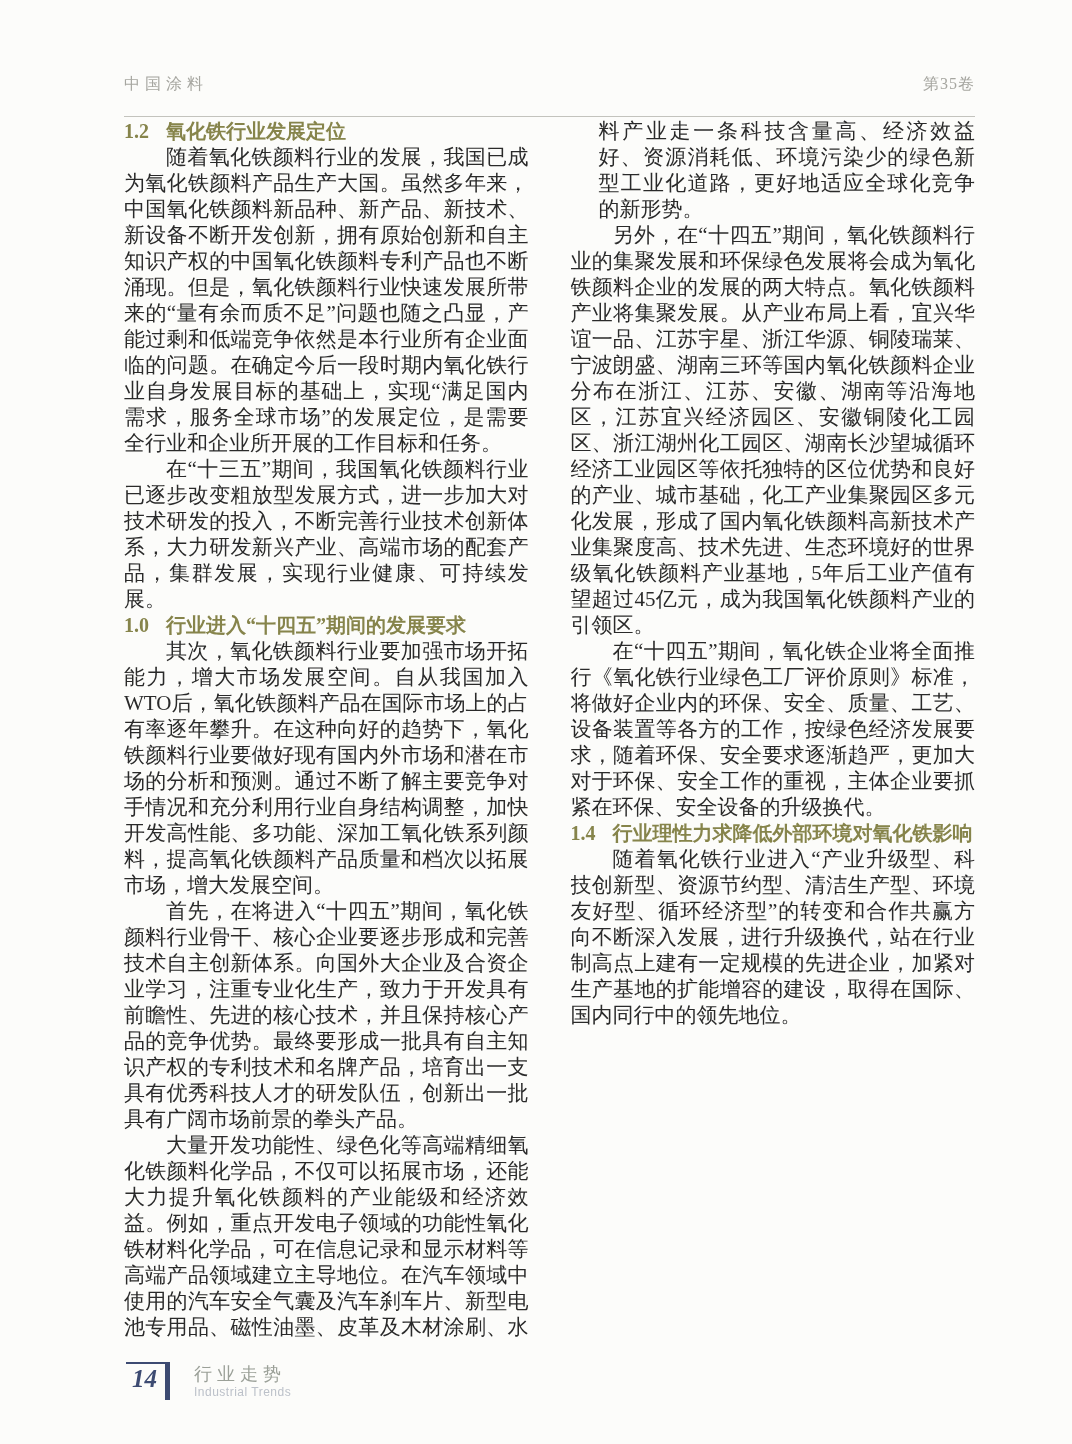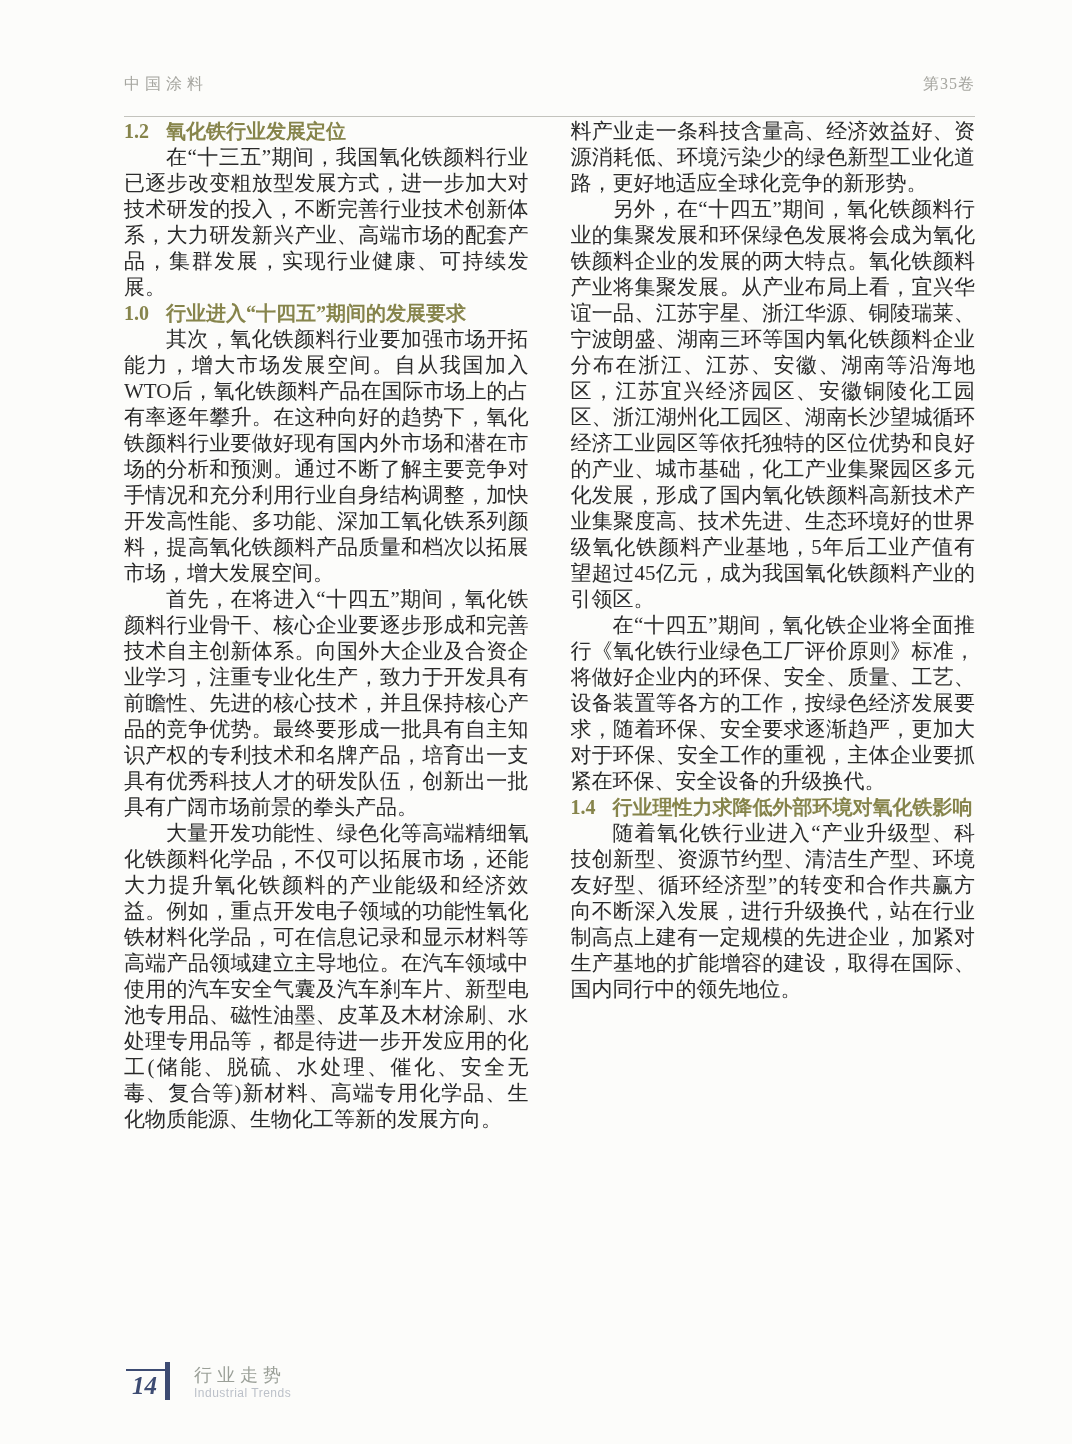--- a/index.html
+++ b/index.html
@@ -19,28 +19,28 @@
   
   .columns {
     position:absolute; left:124px; top:118px; width:851px; height:1222px;
     display:flex; justify-content:space-between; overflow:hidden;gap:42px;
   }
   .col {
     width:420px; font-size:21px; line-height:26px; text-align:justify;
     color:#2a2a2a; overflow:hidden;
   }
   .para { margin:0; text-indent:2em; }
-  .para.cont { text-indent:0; }
+  .para.cont { text-indent:0;margin-left:28px; }
   .sec-heading {
     color:#86844b; font-weight:bold; font-size:20px; line-height:26px;
     white-space:nowrap; text-align:left;
   }
   .sec-num { display:inline-block; min-width:42px; }
   
-  .footer { position:absolute; left:126px; top:1362px; display:flex; align-items:flex-end; }
+  .footer { position:absolute; left:126px; top:1362px; display:flex; align-items:flex-start; }
   .pagenum-wrap { border-top:2px solid #3d4b72; padding:1px 8px 0 6px; }
   .pagenum {
     font-style:italic; font-weight:bold; font-size:25px; color:#3d4b72;
     font-family:"Liberation Serif",serif;
   }
   .footer-bar { width:5px; height:38px; background:#3d4b72; }
   .footer-text { margin-left:24px; padding-top:2px; }
   .footer-cn { font-size:18px; line-height:21px; color:#9ba098; letter-spacing:5px; font-family:"Liberation Sans",sans-serif; }
   .footer-en { font-size:12px; line-height:14px; color:#bcc1c9; letter-spacing:0.5px; font-family:Liberation Sans, sans-serif; }
 </style>
@@ -50,20 +50,21 @@
 <div class="page">
 
   <div class="header">
     <span>中国涂料</span>
     <span class="vol">第35卷</span>
   </div>
 
   <div class="columns">
     <div class="col">
         <div class="sec-heading"><span class="sec-num">1.2</span><span>氧化铁行业发展定位</span></div>
+        <p class="para">随着氧化铁颜料行业的发展，我国已成为氧化铁颜料产品生产大国。虽然多年来，中国氧化铁颜料新品种、新产品、新技术、新设备不断开发创新，拥有原始创新和自主知识产权的中国氧化铁颜料专利产品也不断涌现。但是，氧化铁颜料行业快速发展所带来的“量有余而质不足”问题也随之凸显，产能过剩和低端竞争依然是本行业所有企业面临的问题。在确定今后一段时期内氧化铁行业自身发展目标的基础上，实现“满足国内需求，服务全球市场”的发展定位，是需要全行业和企业所开展的工作目标和任务。</p>
         <p class="para">在“十三五”期间，我国氧化铁颜料行业已逐步改变粗放型发展方式，进一步加大对技术研发的投入，不断完善行业技术创新体系，大力研发新兴产业、高端市场的配套产品，集群发展，实现行业健康、可持续发展。</p>
         <div class="sec-heading"><span class="sec-num">1.0</span><span>行业进入“十四五”期间的发展要求</span></div>
         <p class="para">其次，氧化铁颜料行业要加强市场开拓能力，增大市场发展空间。自从我国加入WTO后，氧化铁颜料产品在国际市场上的占有率逐年攀升。在这种向好的趋势下，氧化铁颜料行业要做好现有国内外市场和潜在市场的分析和预测。通过不断了解主要竞争对手情况和充分利用行业自身结构调整，加快开发高性能、多功能、深加工氧化铁系列颜料，提高氧化铁颜料产品质量和档次以拓展市场，增大发展空间。</p>
         <p class="para">首先，在将进入“十四五”期间，氧化铁颜料行业骨干、核心企业要逐步形成和完善技术自主创新体系。向国外大企业及合资企业学习，注重专业化生产，致力于开发具有前瞻性、先进的核心技术，并且保持核心产品的竞争优势。最终要形成一批具有自主知识产权的专利技术和名牌产品，培育出一支具有优秀科技人才的研发队伍，创新出一批具有广阔市场前景的拳头产品。</p>
         <p class="para">大量开发功能性、绿色化等高端精细氧化铁颜料化学品，不仅可以拓展市场，还能大力提升氧化铁颜料的产业能级和经济效益。例如，重点开发电子领域的功能性氧化铁材料化学品，可在信息记录和显示材料等高端产品领域建立主导地位。在汽车领域中使用的汽车安全气囊及汽车刹车片、新型电池专用品、磁性油墨、皮革及木材涂刷、水处理专用品等，都是待进一步开发应用的化工(储能、脱硫、水处理、催化、安全无毒、复合等)新材料、高端专用化学品、生化物质能源、生物化工等新的发展方向。</p>
       </div>
     <div class="col">
         <p class="para cont">料产业走一条科技含量高、经济效益好、资源消耗低、环境污染少的绿色新型工业化道路，更好地适应全球化竞争的新形势。</p>
         <p class="para">另外，在“十四五”期间，氧化铁颜料行业的集聚发展和环保绿色发展将会成为氧化铁颜料企业的发展的两大特点。氧化铁颜料产业将集聚发展。从产业布局上看，宜兴华谊一品、江苏宇星、浙江华源、铜陵瑞莱、宁波朗盛、湖南三环等国内氧化铁颜料企业分布在浙江、江苏、安徽、湖南等沿海地区，江苏宜兴经济园区、安徽铜陵化工园区、浙江湖州化工园区、湖南长沙望城循环经济工业园区等依托独特的区位优势和良好的产业、城市基础，化工产业集聚园区多元化发展，形成了国内氧化铁颜料高新技术产业集聚度高、技术先进、生态环境好的世界级氧化铁颜料产业基地，5年后工业产值有望超过45亿元，成为我国氧化铁颜料产业的引领区。</p>
         <p class="para">在“十四五”期间，氧化铁企业将全面推行《氧化铁行业绿色工厂评价原则》标准，将做好企业内的环保、安全、质量、工艺、设备装置等各方的工作，按绿色经济发展要求，随着环保、安全要求逐渐趋严，更加大对于环保、安全工作的重视，主体企业要抓紧在环保、安全设备的升级换代。</p>

